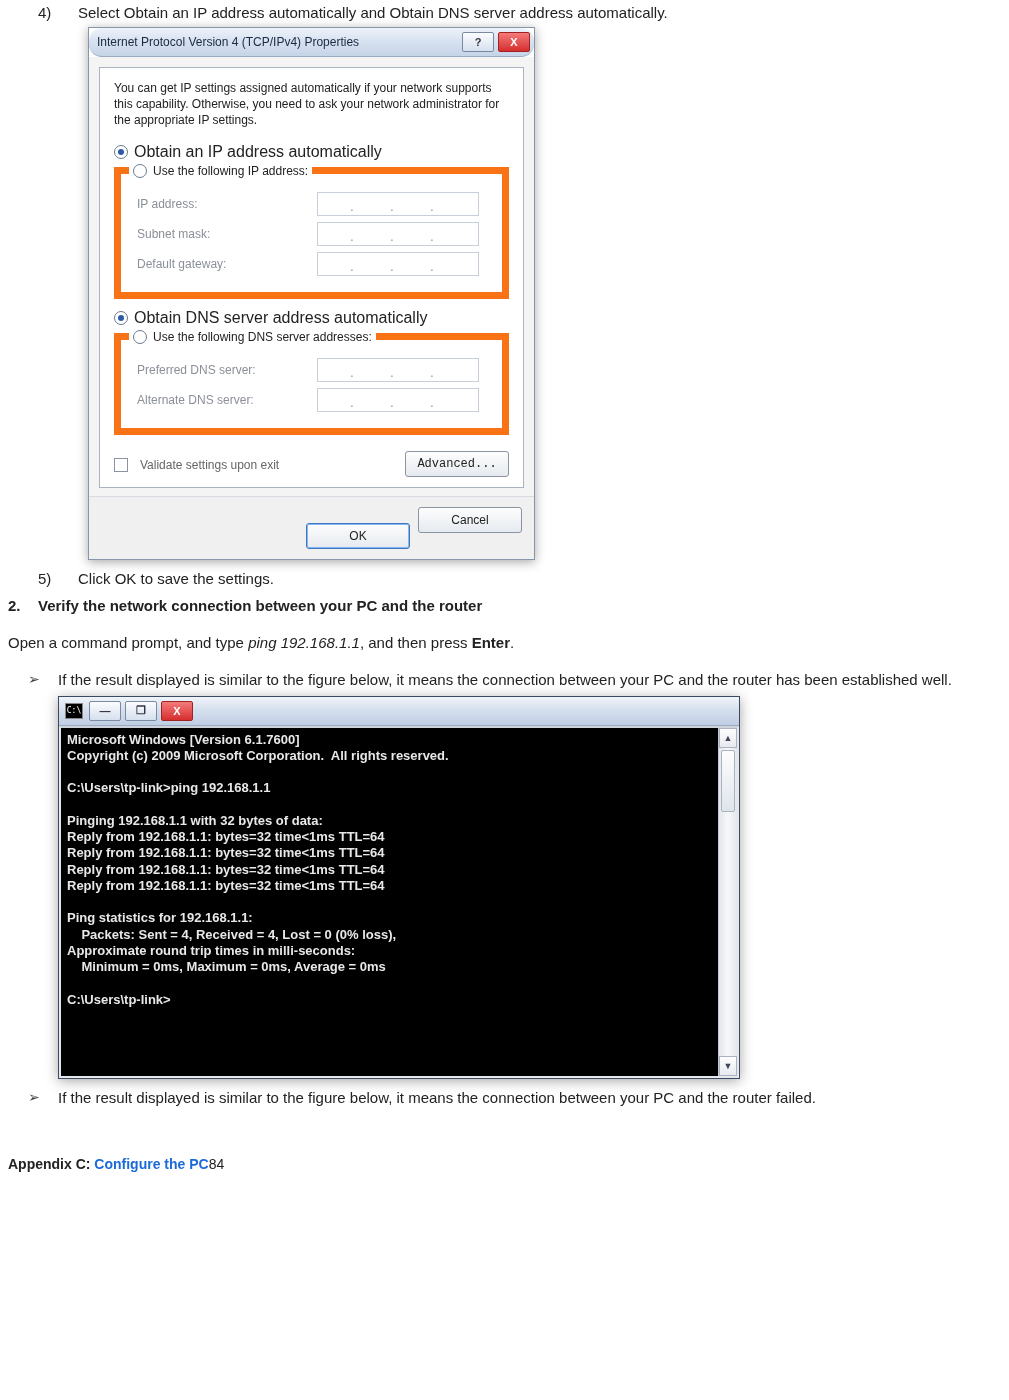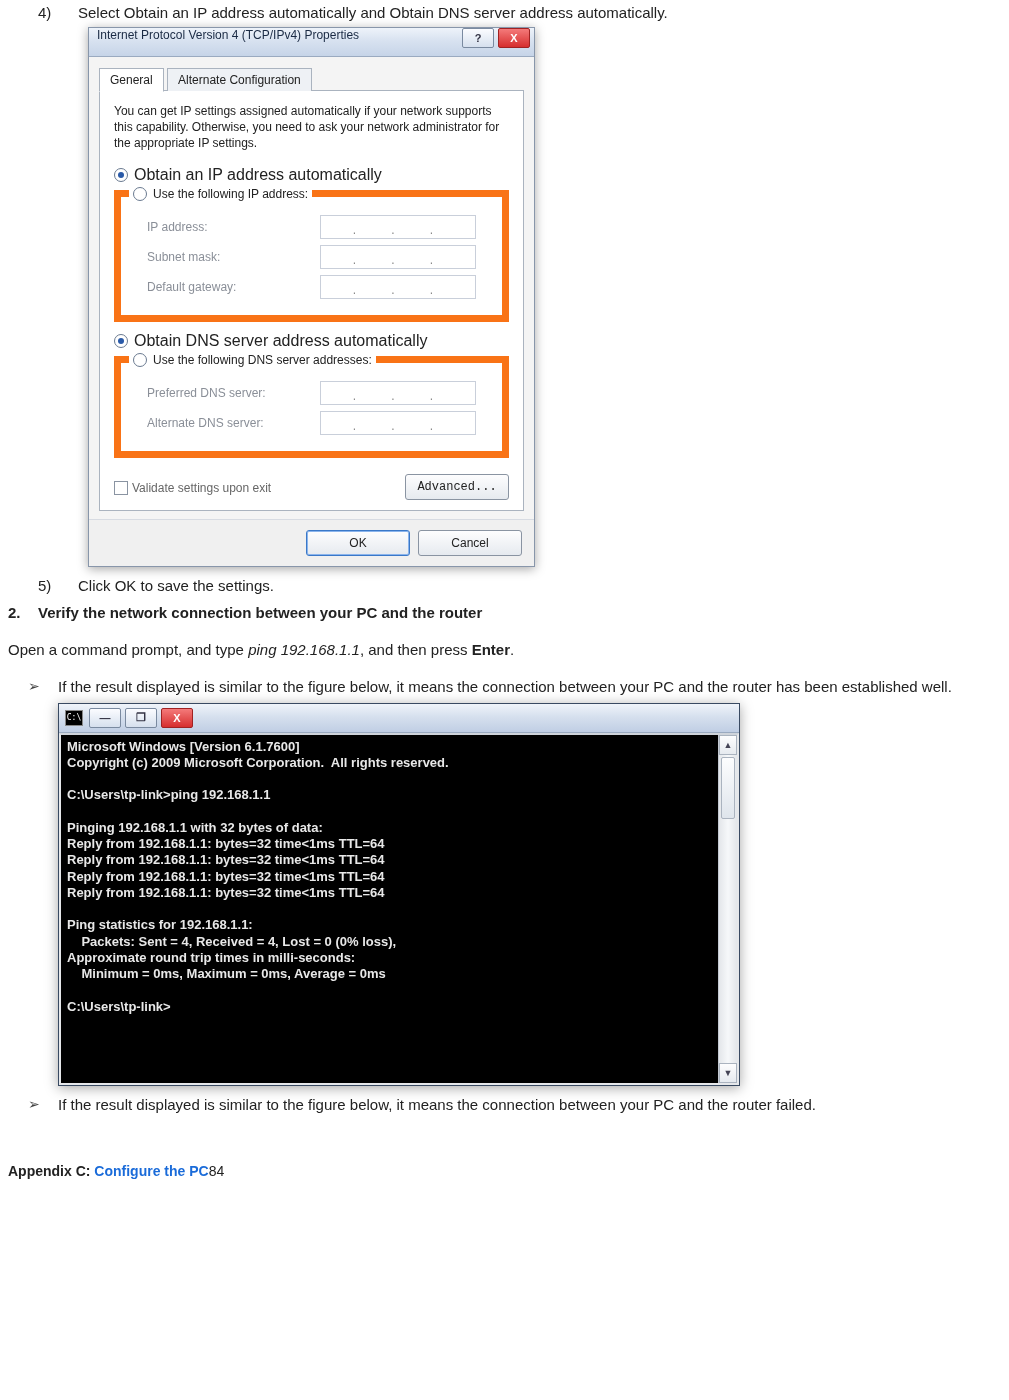--- a/index.html
+++ b/index.html
@@ -50,25 +50,27 @@
     width: 445px;
     font-family: "Segoe UI", Tahoma, sans-serif;
     font-size: 12px;
     color: #222;
     box-shadow: 0 2px 10px rgba(0,0,0,.35);
     border: 1px solid #8896aa;
     background: #fff;
   }
   .dlg-title {
     display: flex;
+    align-items: center;
     height: 28px;
     background: linear-gradient(#eef3fa,#d8e2f0 45%,#c6d4e8);
     border-bottom: 1px solid #9aaac0;
     padding: 0 4px 0 8px;
     color: #1a2a44;
+    border-radius: 13px;
   }
   .dlg-title-text { flex: 1; }
   .dlg-title-btns { display: flex; gap: 4px; }
   .tbtn {
     width: 30px; height: 18px;
     border: 1px solid #7a8aa0;
     border-radius: 2px;
     background: linear-gradient(#fbfcff,#d6e0ee);
     display: flex; align-items: center; justify-content: center;
     font-size: 11px; font-weight: bold; color: #334;
@@ -142,21 +144,21 @@
     position: absolute;
     top: -10px; left: 8px;
     background: #fff;
     padding: 0 4px;
     display: flex; align-items: center; gap: 6px;
     font-size: 12px;
   }
   .frow {
     display: flex;
     align-items: center;
-    margin: 6px 16px;
+    margin: 6px 6px;
     color: #8a8f98;
   }
   .frow .lbl { width: 180px; }
   .ipbox {
     display: flex;
     border: 1px solid #c9cfda;
     background: #fff;
     height: 22px;
     width: 160px;
   }
@@ -169,21 +171,21 @@
     color: #888;
     font-size: 12px;
     padding-bottom: 1px;
   }
   .ipbox span:not(:last-child)::after {
     content: ".";
     position: relative;
     left: 14px;
   }
   .checkbox-row {
-    display: flex; align-items: center; gap: 4px;
+    display: flex; align-items: center; gap: 12px;
     margin-top: 8px;
     color: #666;
   }
   .chk {
     width: 12px; height: 12px;
     border: 1px solid #8a94a2;
     background: #fff;
   }
   .btn {
     display: inline-flex;
@@ -194,20 +196,21 @@
     border: 1px solid #8a94a2;
     border-radius: 3px;
     background: linear-gradient(#fdfdfe,#e6eaef);
     font-size: 12px;
     padding: 0 10px;
     color: #222;
   }
   .btn.primary {
     border-color: #3a78c8;
     box-shadow: 0 0 0 1px #8ab4ec inset;
+    margin-top: 16px;
   }
   .advanced-row {
     display: flex;
     justify-content: flex-end;
     margin-top: 6px;
     font-family: Liberation Mono, monospace;
   }
   .dlg-foot {
     display: flex;
     justify-content: flex-end;
@@ -305,24 +308,20 @@
     <div class="dlg-title-btns">
       <div class="tbtn">
           <span>?</span>
         </div>
       <div class="tbtn close">
           <span>X</span>
         </div>
     </div>
   </div>
   <div class="dlg-body">
-    <div class="tabs">
-      <span class="tab active">General</span>
-      <span class="tab">Alternate Configuration</span>
-    </div>
     <div class="tabpanel">
       <div class="desc">You can get IP settings assigned automatically if your network supports this capability. Otherwise, you need to ask your network administrator for the appropriate IP settings.</div>
 
       <div class="radio-row">
         <span class="radio selected"></span>
         <span>Obtain an IP address automatically</span>
       </div>
 
       <div class="fieldset">
         <div class="legend">

